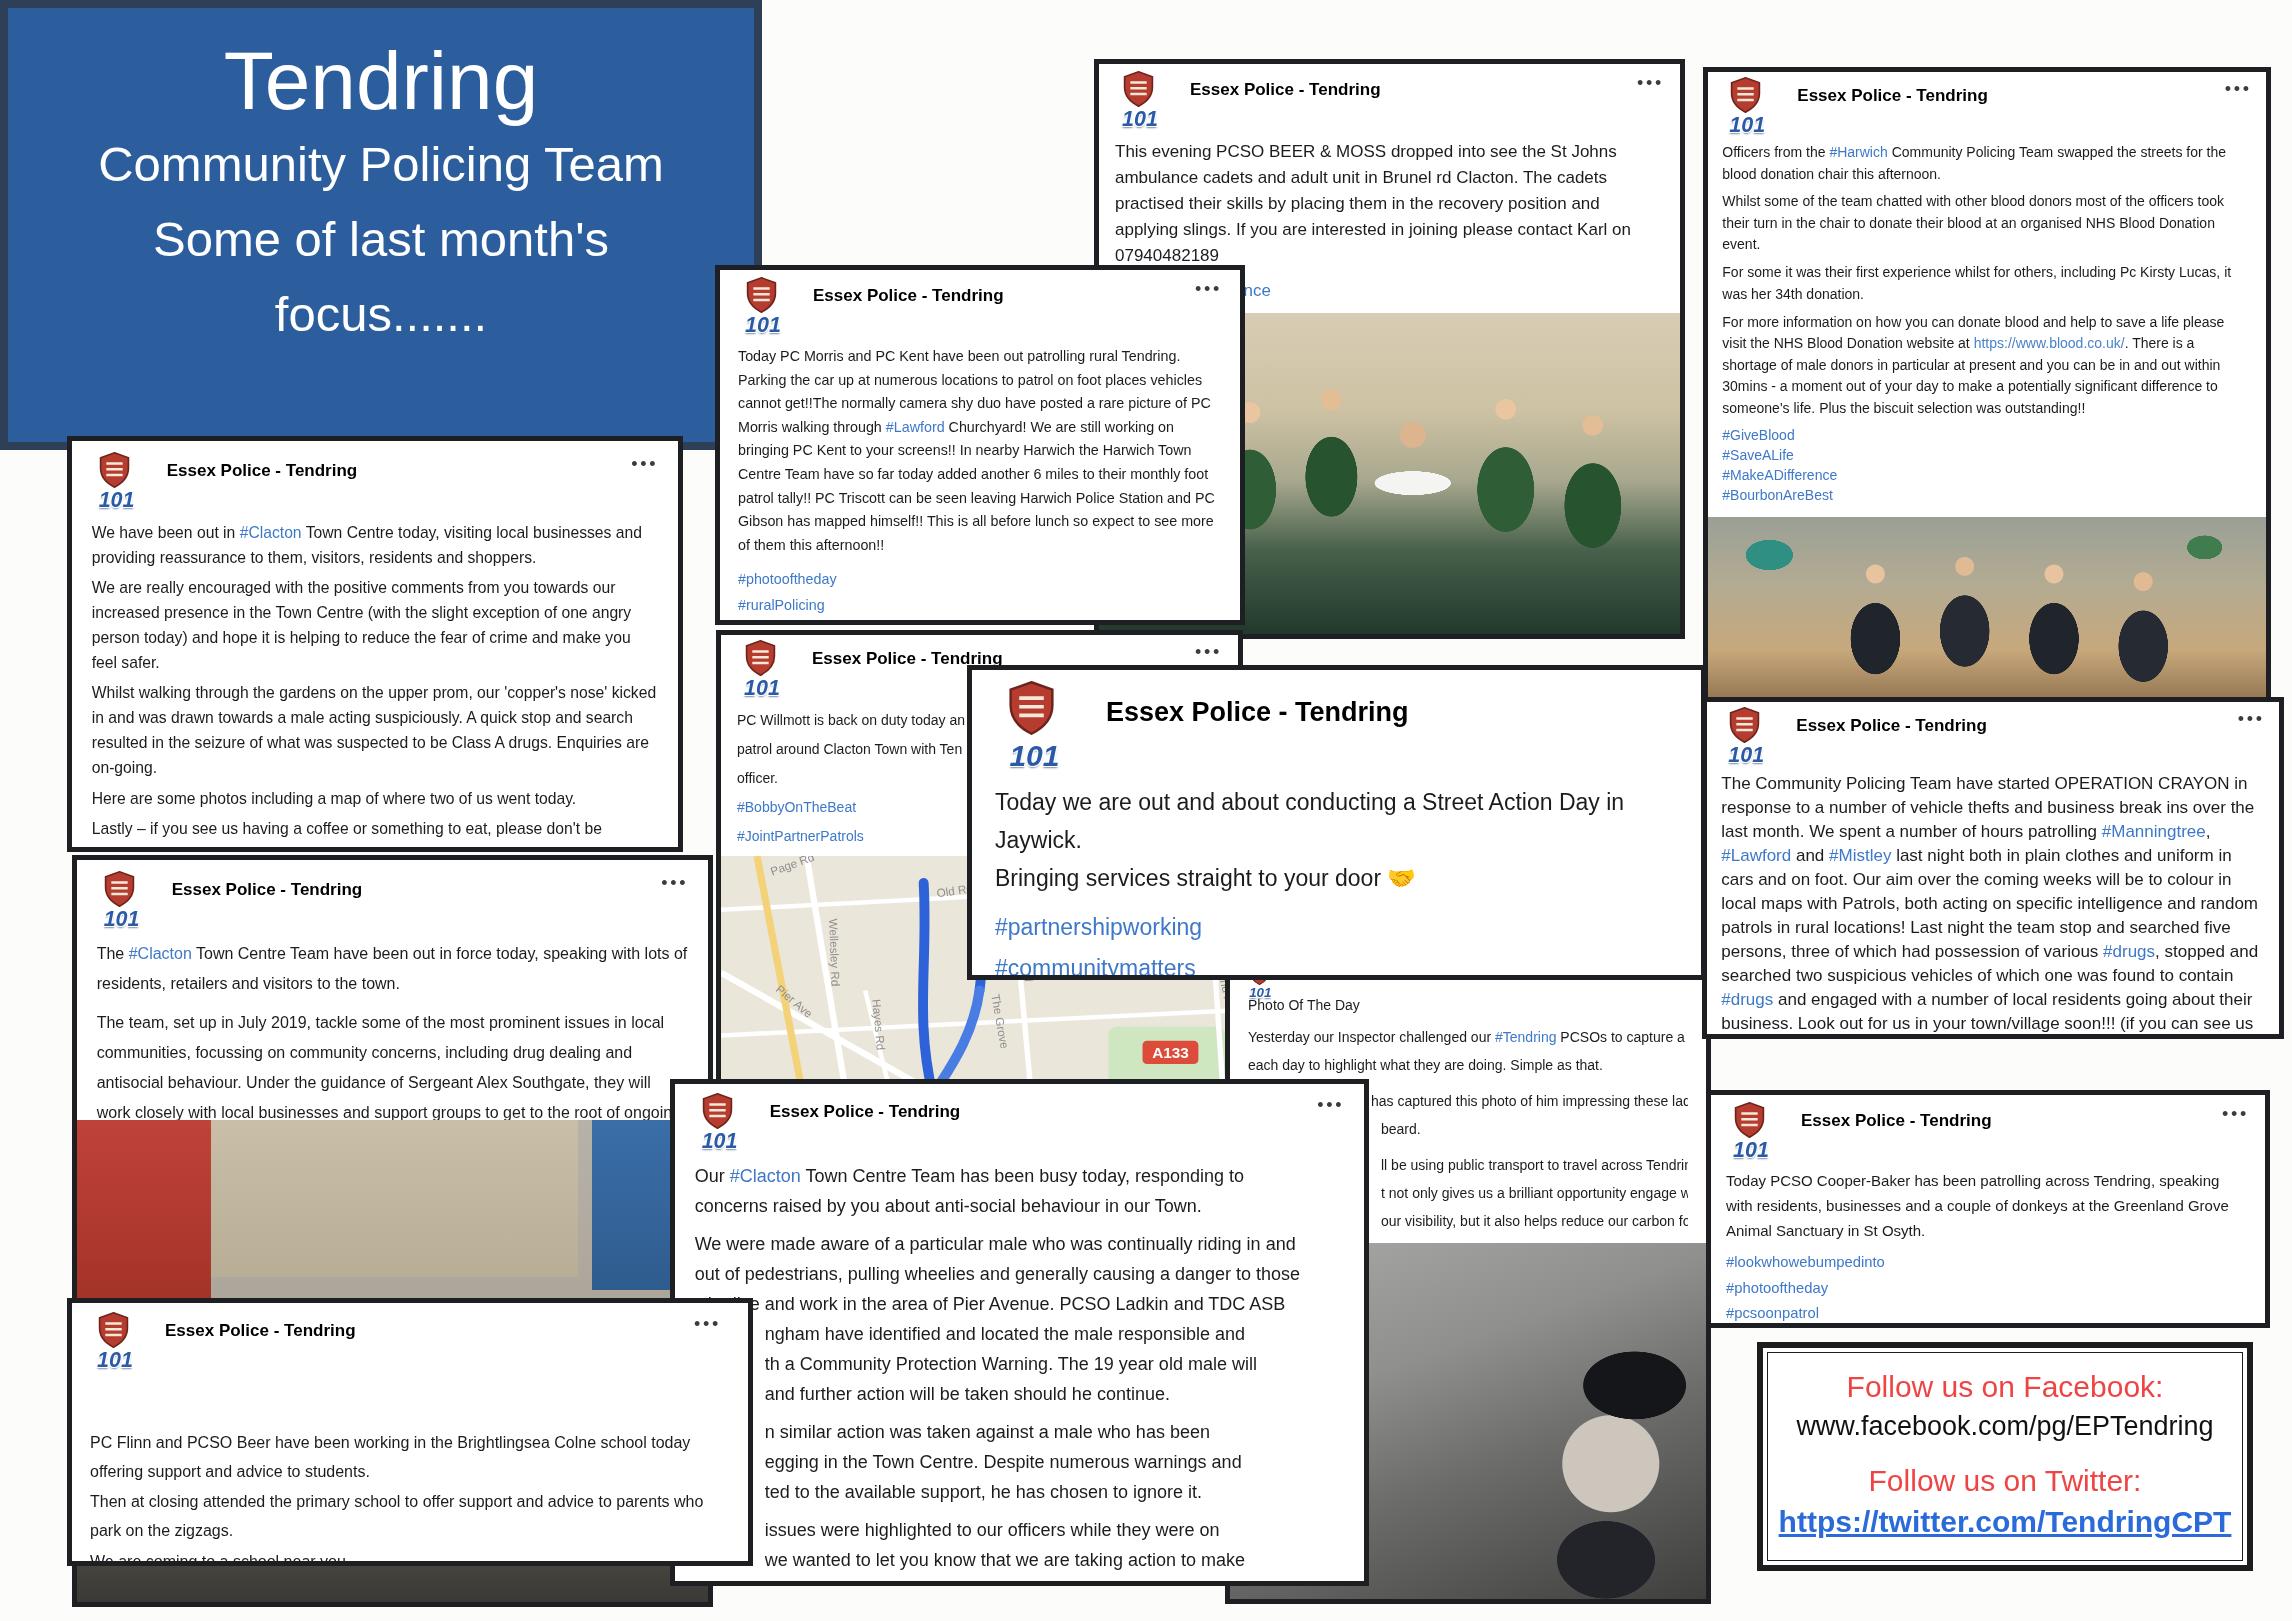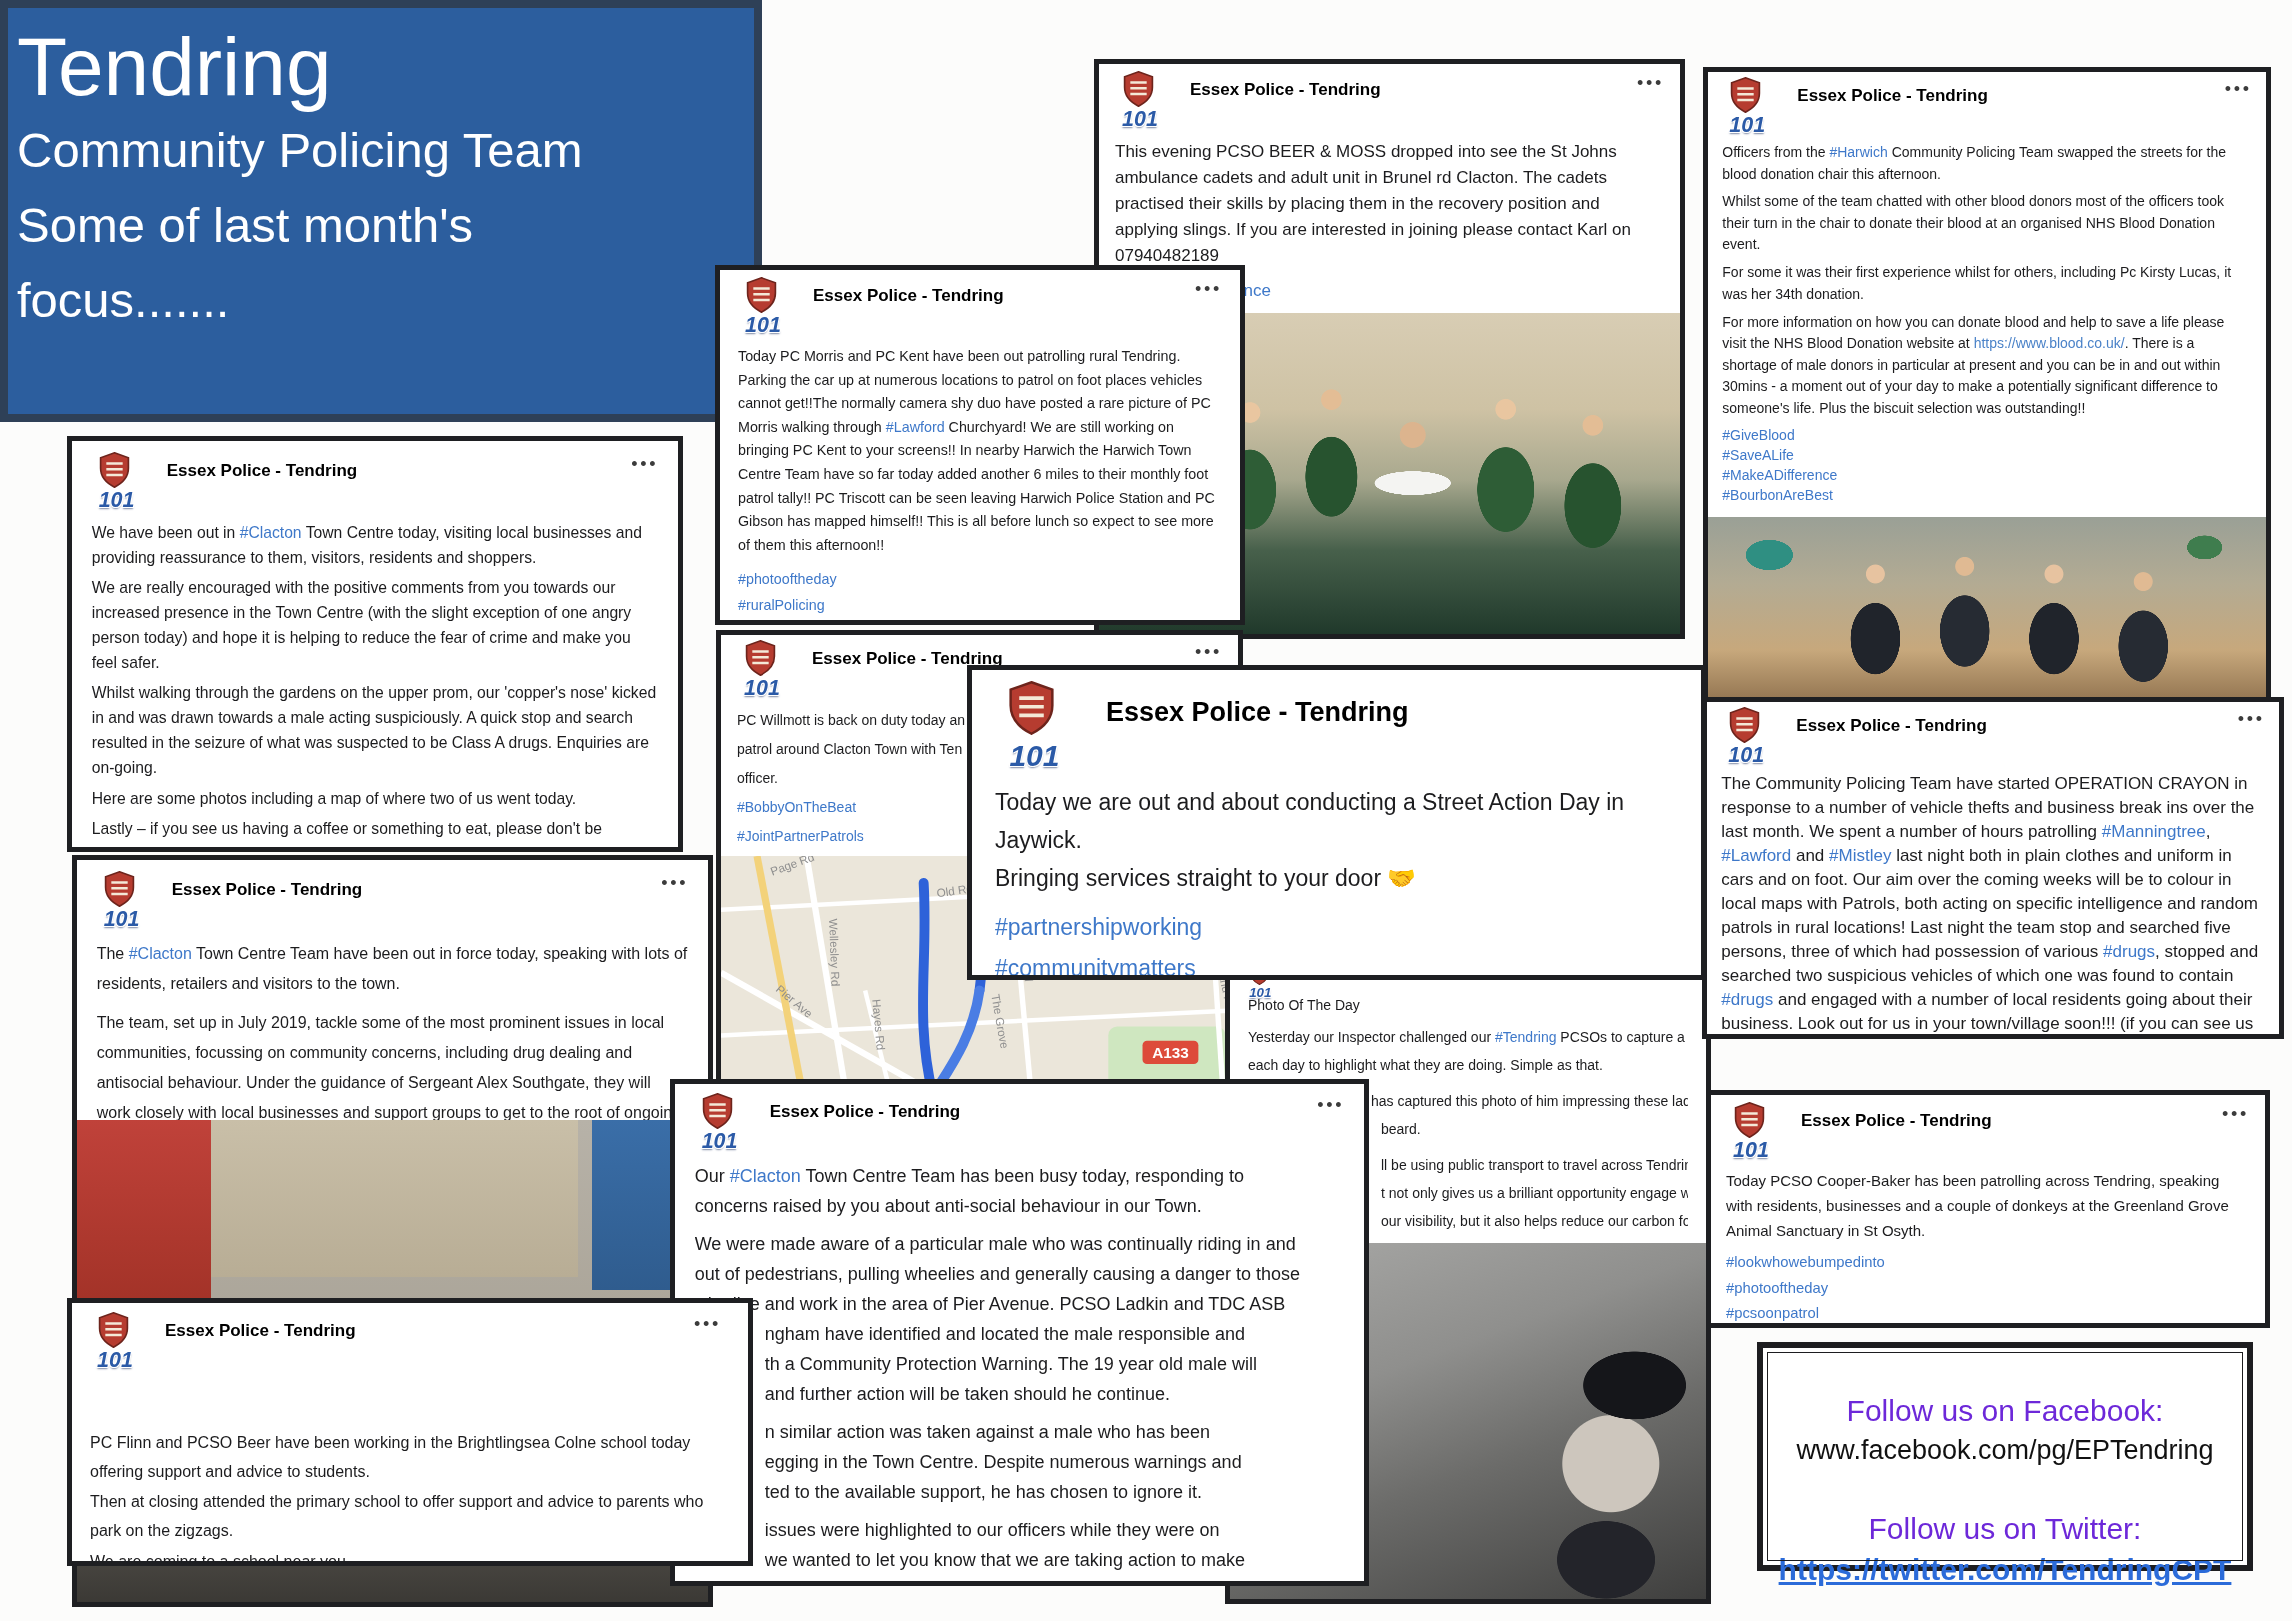--- a/index.html
+++ b/index.html
@@ -16,21 +16,21 @@
   .body{color:#1c1c1e;}
   .para{margin:0 0 9px;}
   .tline{white-space:nowrap;overflow:hidden;}
   .tagline{color:#3e78c9;}
   .tag{color:#3e78c9;}
   .link{color:#4a82c8;}
   .seemore{color:#6b7280;}
   .photo{position:absolute;left:0;right:0;bottom:0;}
 
   
-  #title-card{left:90px;top:65px;width:728px;height:382px;background:#2c5e9e;border:8px solid #2e4057;z-index:1;color:#fff;padding:12px 9px;}
+  #title-card{left:90px;top:65px;width:728px;height:382px;background:#2c5e9e;border:8px solid #2e4057;z-index:1;text-align:center;color:#fff;padding:26px 9px;}
   #title-card .t1{font-size:82px;line-height:93px;}
   #title-card .t2,#title-card .t3,#title-card .t4{font-size:49px;line-height:75px;}
 
   
   .p-visit{left:67px;top:436px;width:616px;height:416px;z-index:4;padding:12.5px 19.7px;}
   .p-visit .body{font-size:15.7px;line-height:25px;}
   .p-visit .para{margin:0 0 5.4px;}
 
   .p-morris{left:715px;top:265px;width:530px;height:360px;z-index:3;padding:9px 18px;}
   .p-morris .body{font-size:14.3px;line-height:23.6px;}
@@ -100,21 +100,21 @@
 
   .p-cooper{left:1705px;top:1090px;width:565px;height:238px;z-index:3;padding:9px 16px;}
   .p-cooper .hdr{height:64px;}
   .p-cooper .body{font-size:15px;line-height:25px;}
   .p-cooper .para{margin:0 0 7.2px;}
   .p-cooper .tags .tagline{font-size:14.8px;line-height:25.6px;}
 
   
   #follow-box{left:1757px;top:1342px;width:496px;height:229px;z-index:3;border:6.3px solid #1d1d20;background:#fff;position:absolute;box-sizing:border-box;text-align:center;padding-top:18px;}
   #follow-box::after{content:'';position:absolute;inset:3.6px;border:1.8px solid #1d1d20;pointer-events:none;}
-  #follow-box .fl{font-size:30px;line-height:41px;color:#6d28d9;margin-top:24px;}
+  #follow-box .fl{font-size:30px;line-height:41px;color:#ef4444;}
   #follow-box .fb-url{font-size:27px;line-height:39px;color:#111;}
   #follow-box .tw-url{font-size:30px;line-height:41px;color:#2b6bd9;text-decoration:underline;font-weight:bold;}
   #follow-box .gap{height:14.3px;}
 
   
   .photo-stjohns{background:
     radial-gradient(circle at 12% 38%, #e3bd95 0 9.9px, rgba(0,0,0,0) 10.7px),
     radial-gradient(circle at 26% 31%, #e9c6a0 0 9.9px, rgba(0,0,0,0) 10.7px),
     radial-gradient(circle at 40% 27%, #e3bd95 0 9.9px, rgba(0,0,0,0) 10.7px),
     radial-gradient(circle at 54% 38%, #dcb48e 0 12.5px, rgba(0,0,0,0) 13.4px),

